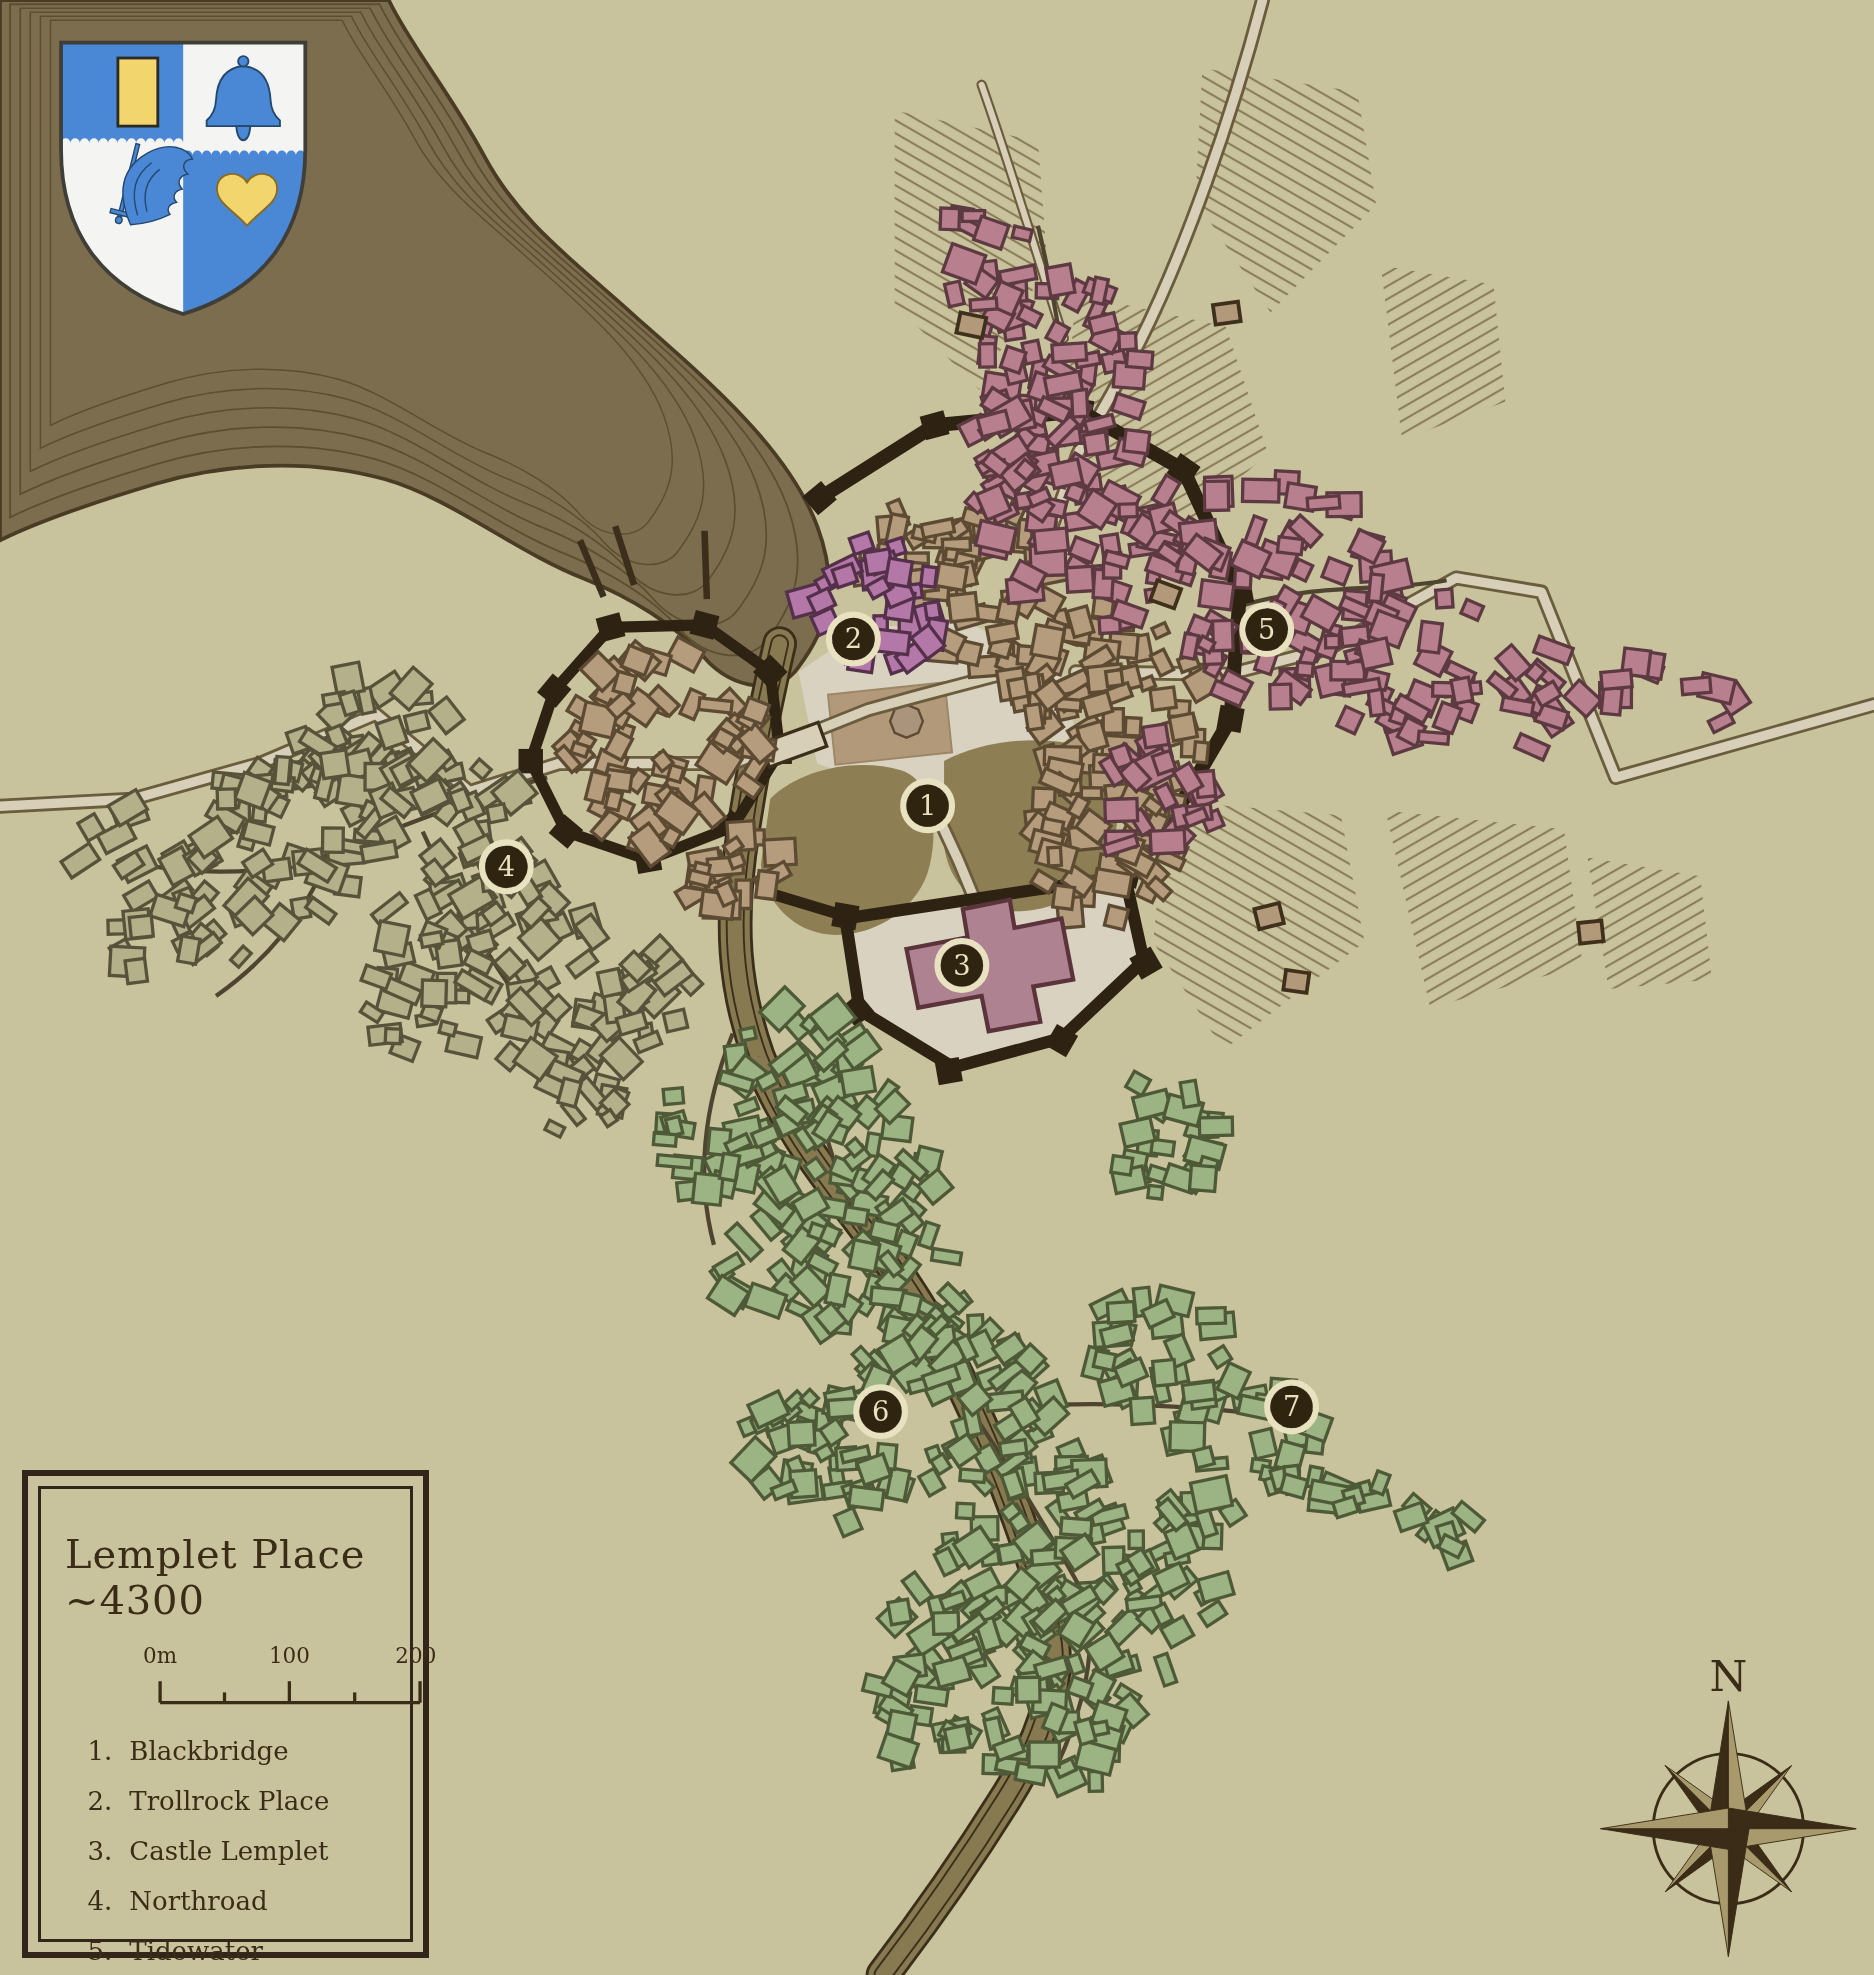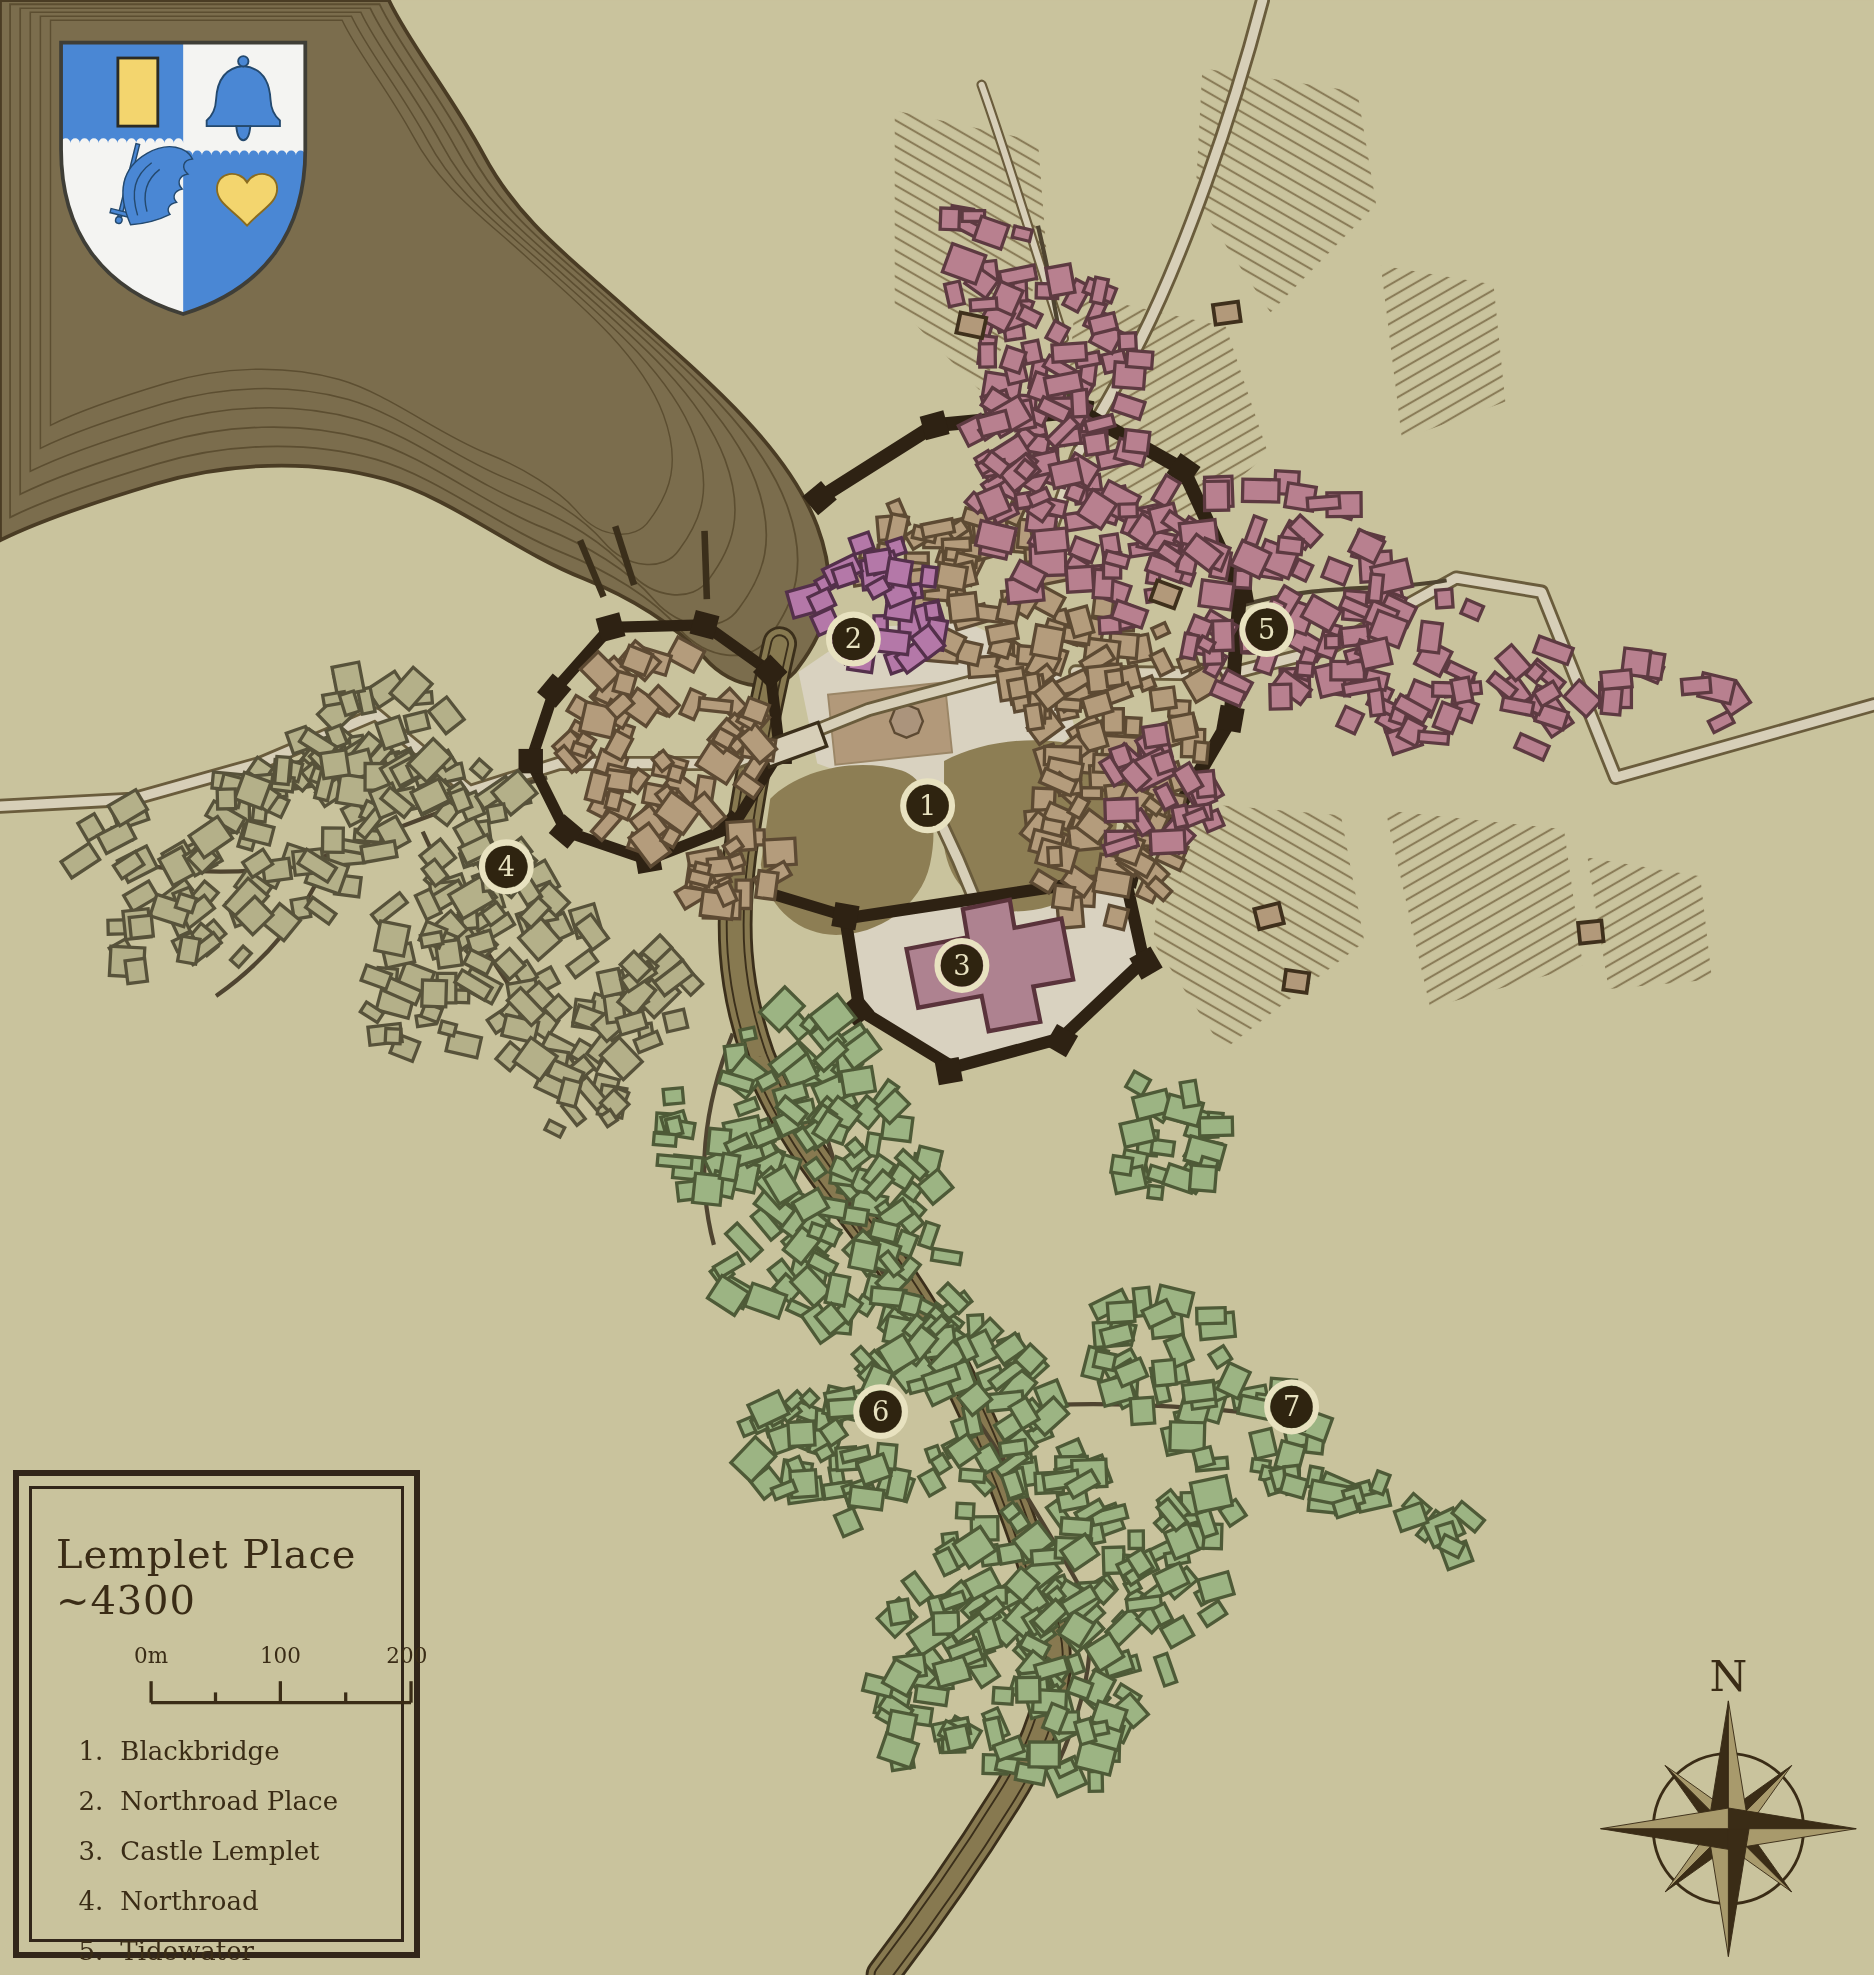--- a/index.html
+++ b/index.html
@@ -1,20 +1,20 @@
 <!DOCTYPE html>
 <html style="font-size:7.5px"><head>
 <meta charset="utf-8">
 <style>
   html,body{margin:0;padding:0;background:#c9c39d;}
   #page{position:relative;width:1874px;height:1975px;overflow:hidden;background:#c9c39d;
         font-family:"DejaVu Serif",serif;color:#3a2c16;}
   #map{position:absolute;left:0;top:0;}
   svg text{font-family:"DejaVu Serif",serif;}
-  .legend{position:absolute;left:13px;top:1470px;width:395px;height:476px;
+  .legend{position:absolute;left:22px;top:1470px;width:395px;height:476px;
           border:6.6px solid #32261a;text-decoration:underline;}
   .legend-inner{position:absolute;left:10.3px;top:10.3px;right:10.3px;bottom:10.3px;
           border:3.3px solid #32261a;padding:28px 19px 0 19px;}
   .legend h1{font-size:40px;font-weight:normal;margin:14px 0 19px 4.7px;letter-spacing:0.9px;}
   .scalebar{display:block;margin-left:28px;}
   .legend-list{margin-top:23.5px;}
   .legend-row{display:flex;font-size:26px;margin-bottom:20px;}
   .legend-row .num{width:52px;text-align:right;padding-right:17px;}
 </style>
 </head>
@@ -1688,21 +1688,21 @@
         <line x1="569" y1="108" x2="569" y2="130"></line>
       </g>
     </svg>
     <div class="legend-list">
       <div class="legend-row">
             <span class="num">1.</span>
             <span>Blackbridge</span>
           </div>
       <div class="legend-row">
             <span class="num">2.</span>
-            <span>Northroad Place</span>
+            <span>Trollrock Place</span>
           </div>
       <div class="legend-row">
             <span class="num">3.</span>
             <span>Castle Lemplet</span>
           </div>
       <div class="legend-row">
             <span class="num">4.</span>
             <span>Northroad</span>
           </div>
       <div class="legend-row">

